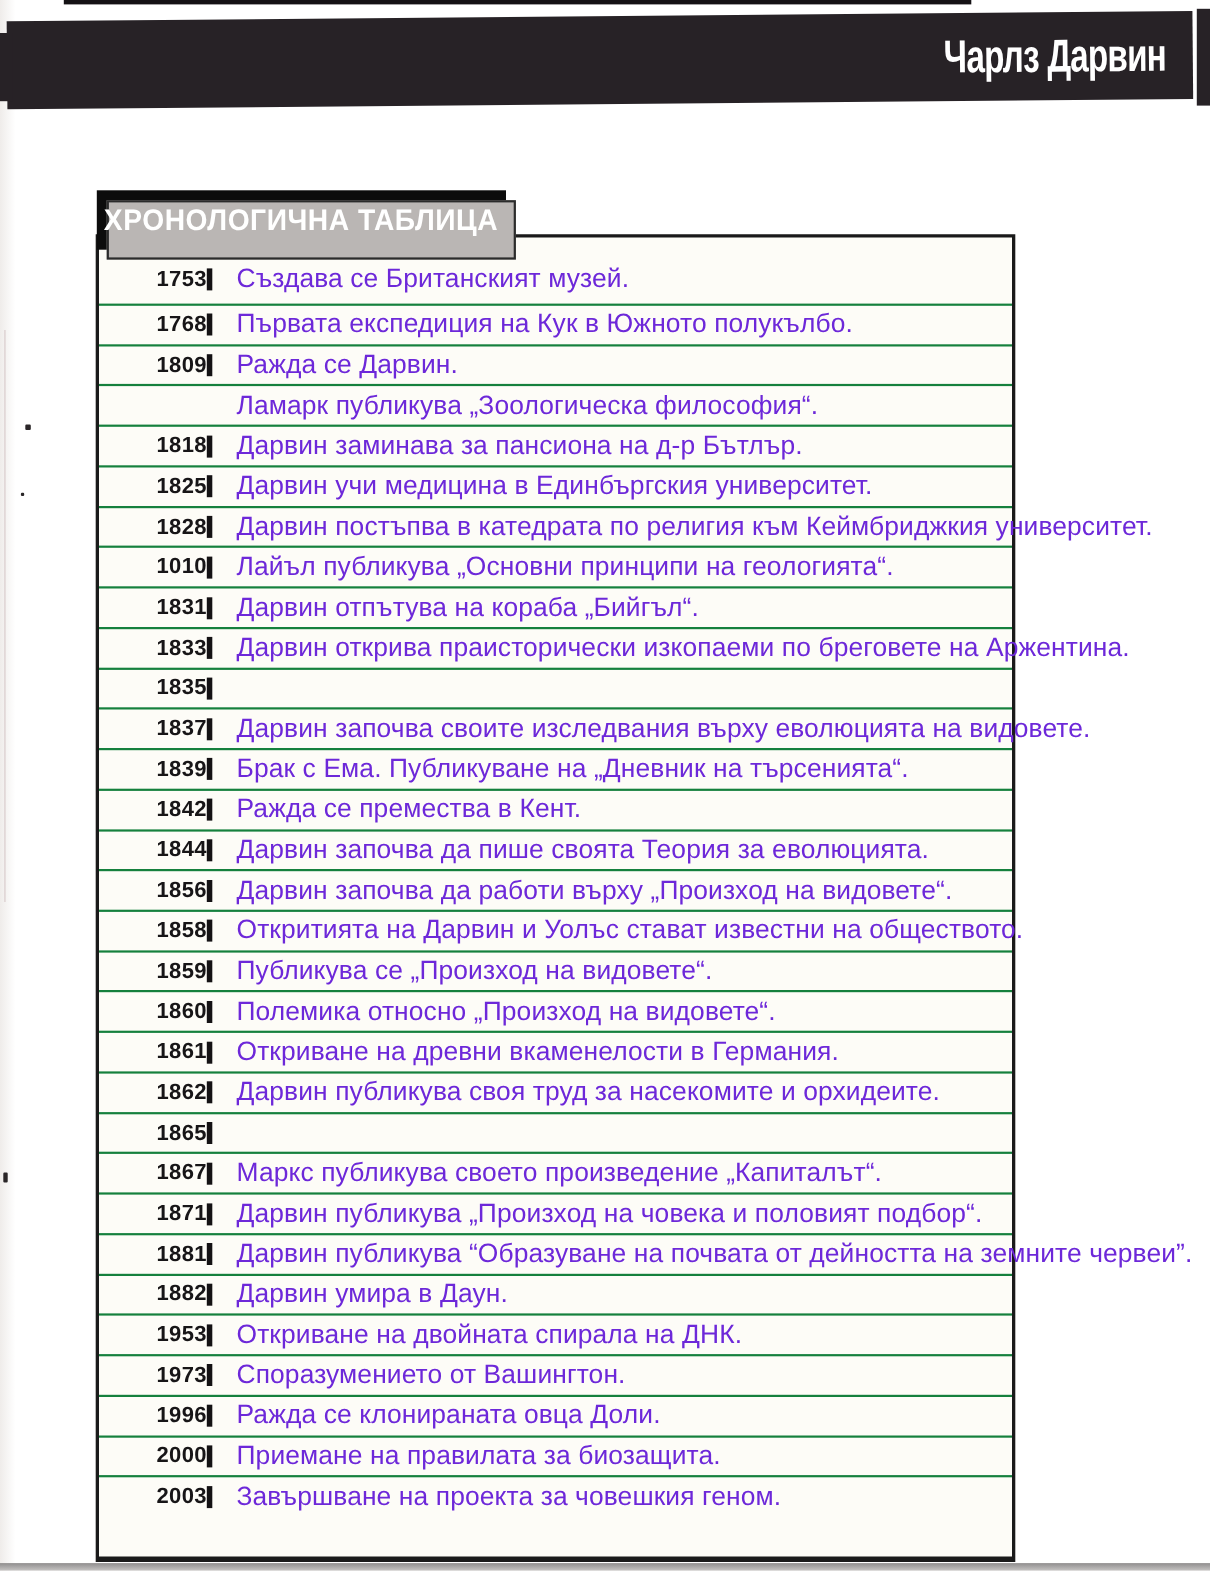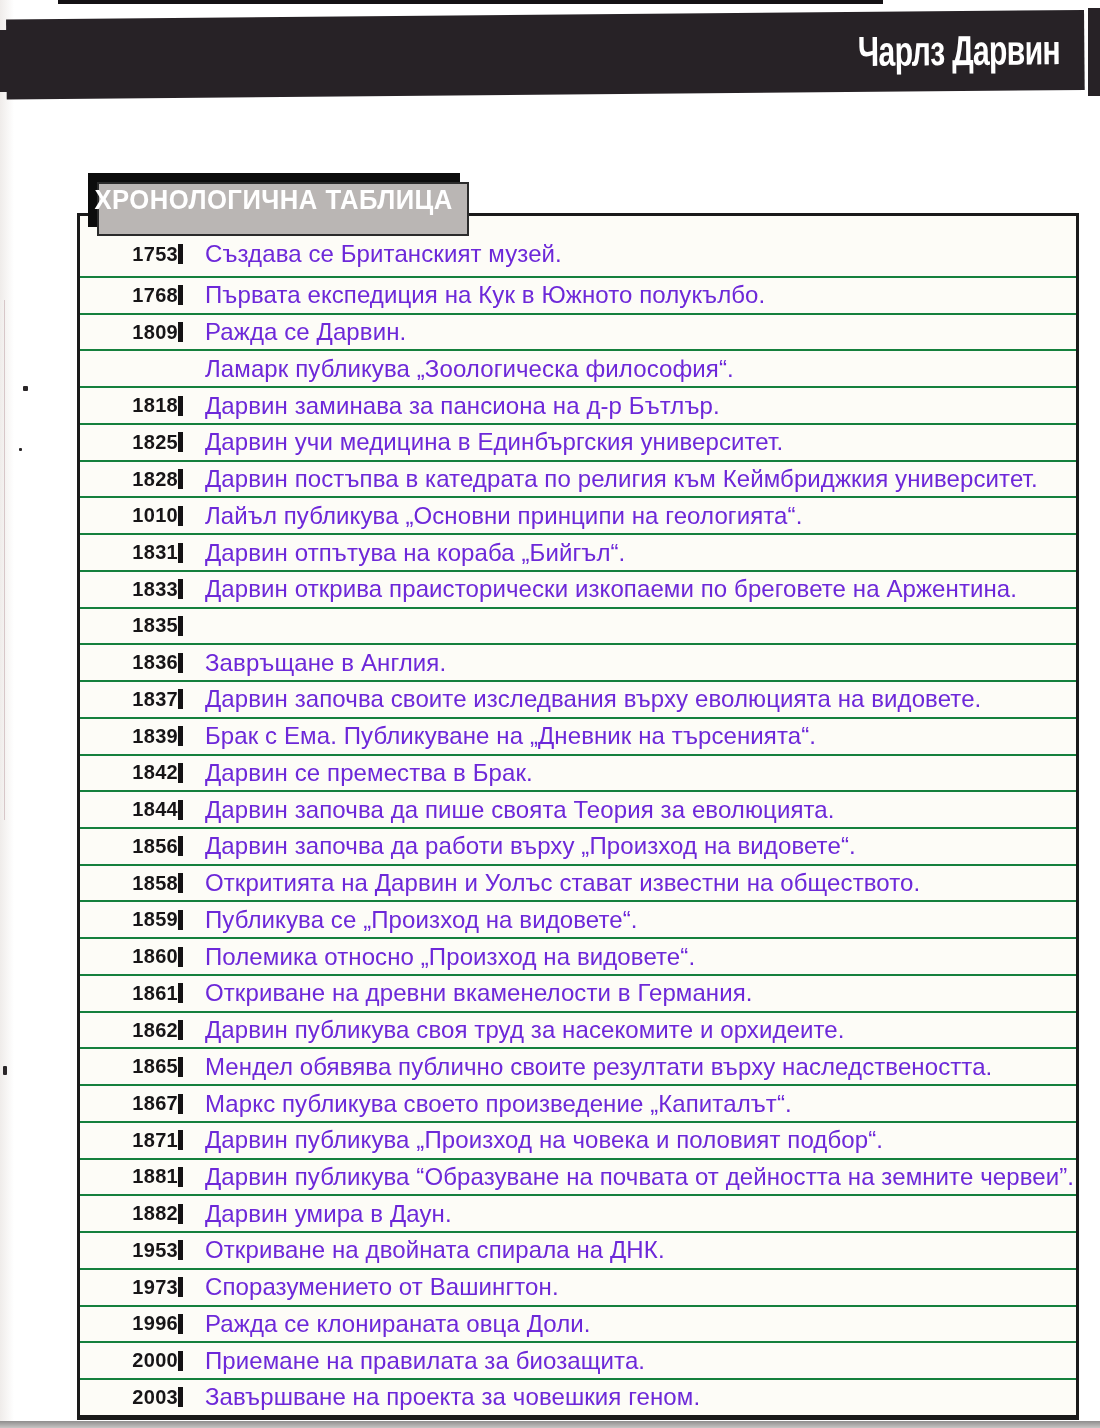--- a/index.html
+++ b/index.html
@@ -34,21 +34,21 @@
   .title-box::after{
     content:"";position:absolute;left:9px;top:9px;width:100%;height:100%;
     background:#bab6b4;border:2px solid #2b2b2b;box-sizing:border-box;z-index:-1;
   }
   .title-text{
     color:#ffffff;font-size:27px;font-weight:bold;letter-spacing:0.5px;
     transform:scaleX(0.95);white-space:nowrap;
   }
   
   .table{
-    position:absolute;left:77px;top:213px;width:1002px;height:1207px;
+    position:absolute;left:87px;top:213px;width:836px;height:1207px;
     border:3px solid var(--line,#1a1a1a);border-bottom-width:5px;
     box-sizing:border-box;background:#fdfcf7;z-index:1;
   }
   .row{
     display:flex;align-items:center;height:36.74px;
     border-top:2px solid #15803d;box-sizing:border-box;
   }
   .row:first-child{border-top:none;height:60px;padding-top:16px;}
   .year{
     width:98px;padding-left:18px;box-sizing:border-box;flex:none;
@@ -144,42 +144,37 @@
     <div class="year">1833</div>
     <div class="tick"></div>
     <div class="event">Дарвин открива праисторически изкопаеми по бреговете на Аржентина.</div>
   </div>
 
   <div class="row">
     <div class="year">1835</div>
     <div class="tick"></div>
   </div>
 
-  <div class="row">
-    <div class="year">1836</div>
-    <div class="tick"></div>
-    <div class="event">Завръщане в Англия.</div>
-  </div>
 
   <div class="row">
     <div class="year">1837</div>
     <div class="tick"></div>
     <div class="event">Дарвин започва своите изследвания върху еволюцията на видовете.</div>
   </div>
 
   <div class="row">
     <div class="year">1839</div>
     <div class="tick"></div>
     <div class="event">Брак с Ема. Публикуване на „Дневник на търсенията“.</div>
   </div>
 
   <div class="row">
     <div class="year">1842</div>
     <div class="tick"></div>
-    <div class="event">Дарвин се премества в Брак.</div>
+    <div class="event">Ражда се премества в Кент.</div>
   </div>
 
   <div class="row">
     <div class="year">1844</div>
     <div class="tick"></div>
     <div class="event">Дарвин започва да пише своята Теория за еволюцията.</div>
   </div>
 
   <div class="row">
     <div class="year">1856</div>
@@ -213,21 +208,20 @@
 
   <div class="row">
     <div class="year">1862</div>
     <div class="tick"></div>
     <div class="event">Дарвин публикува своя труд за насекомите и орхидеите.</div>
   </div>
 
   <div class="row">
     <div class="year">1865</div>
     <div class="tick"></div>
-    <div class="event">Мендел обявява публично своите резултати върху наследствеността.</div>
   </div>
 
   <div class="row">
     <div class="year">1867</div>
     <div class="tick"></div>
     <div class="event">Маркс публикува своето произведение „Капиталът“.</div>
   </div>
 
   <div class="row">
     <div class="year">1871</div>

